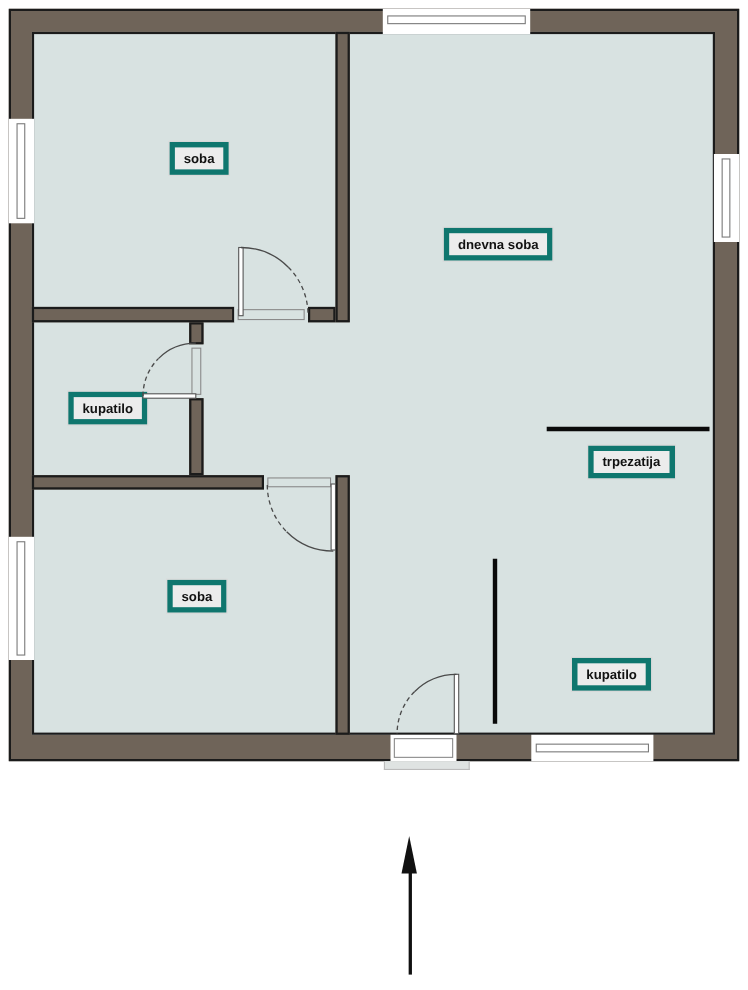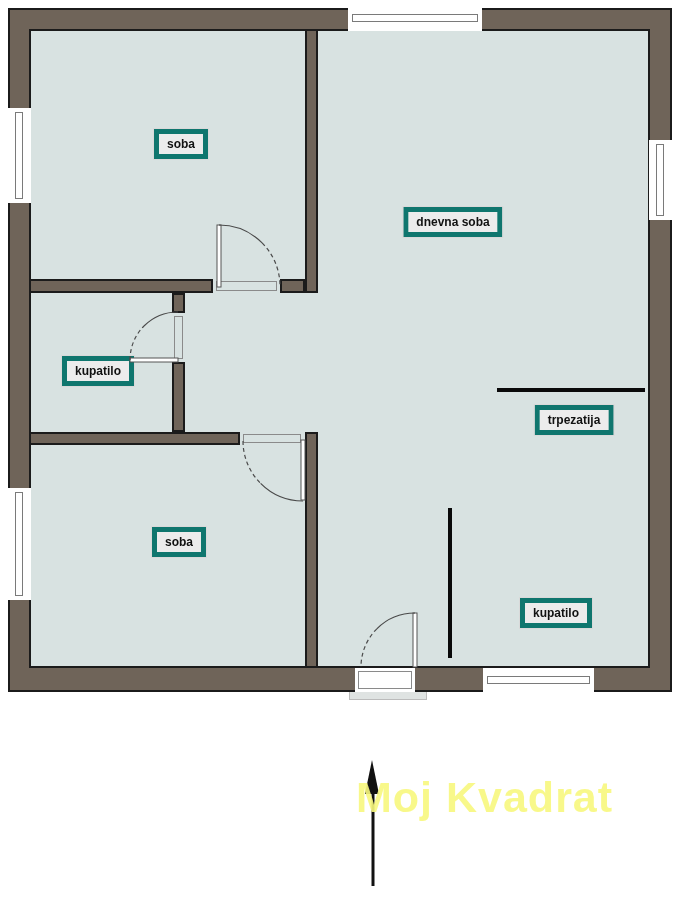--- a/index.html
+++ b/index.html
@@ -96,15 +96,14 @@
 
     <line x1="497" y1="390" x2="645" y2="390" stroke="#0a0a0a" stroke-width="4"></line>
     <line x1="450" y1="508" x2="450" y2="658" stroke="#0a0a0a" stroke-width="4"></line>
 
     <g>
       <line x1="373" y1="886" x2="373" y2="778" stroke="#111111" stroke-width="3"></line>
       <polygon points="372,760 365,794 379,794" fill="#111111"></polygon>
     </g>
   </svg>
 
-  <div class="wm" style="left:356px;top:776px;">Moj Kvadrat</div>
 
 </div>
 
 </body></html>

